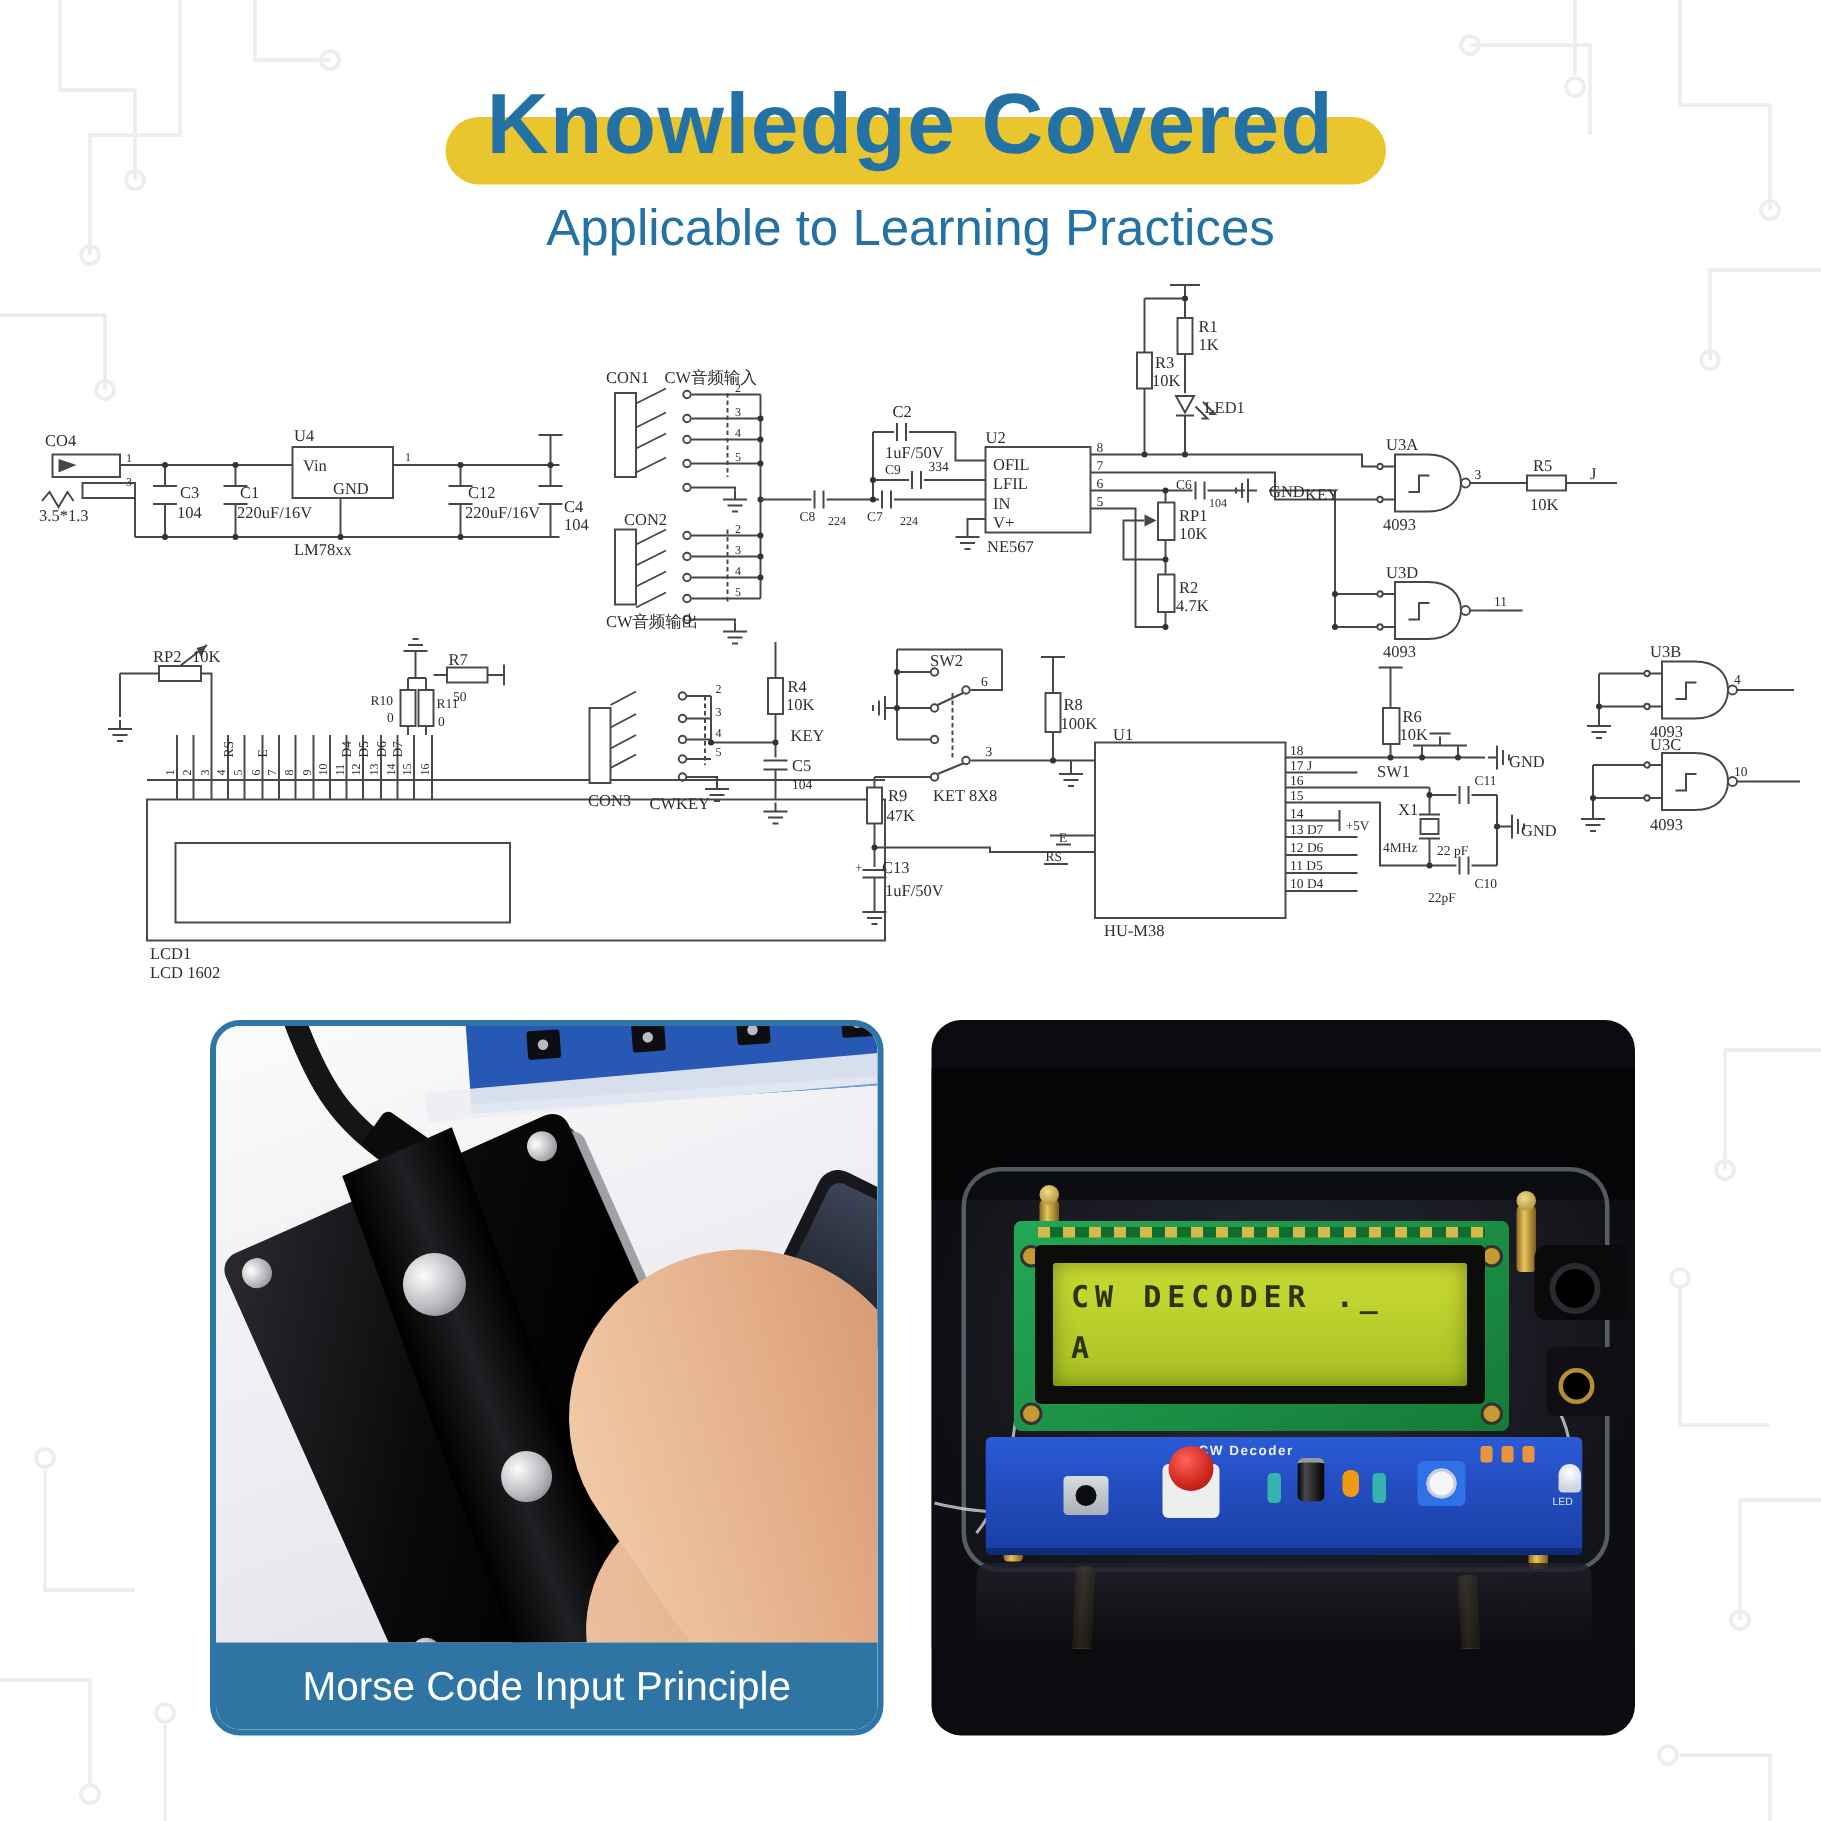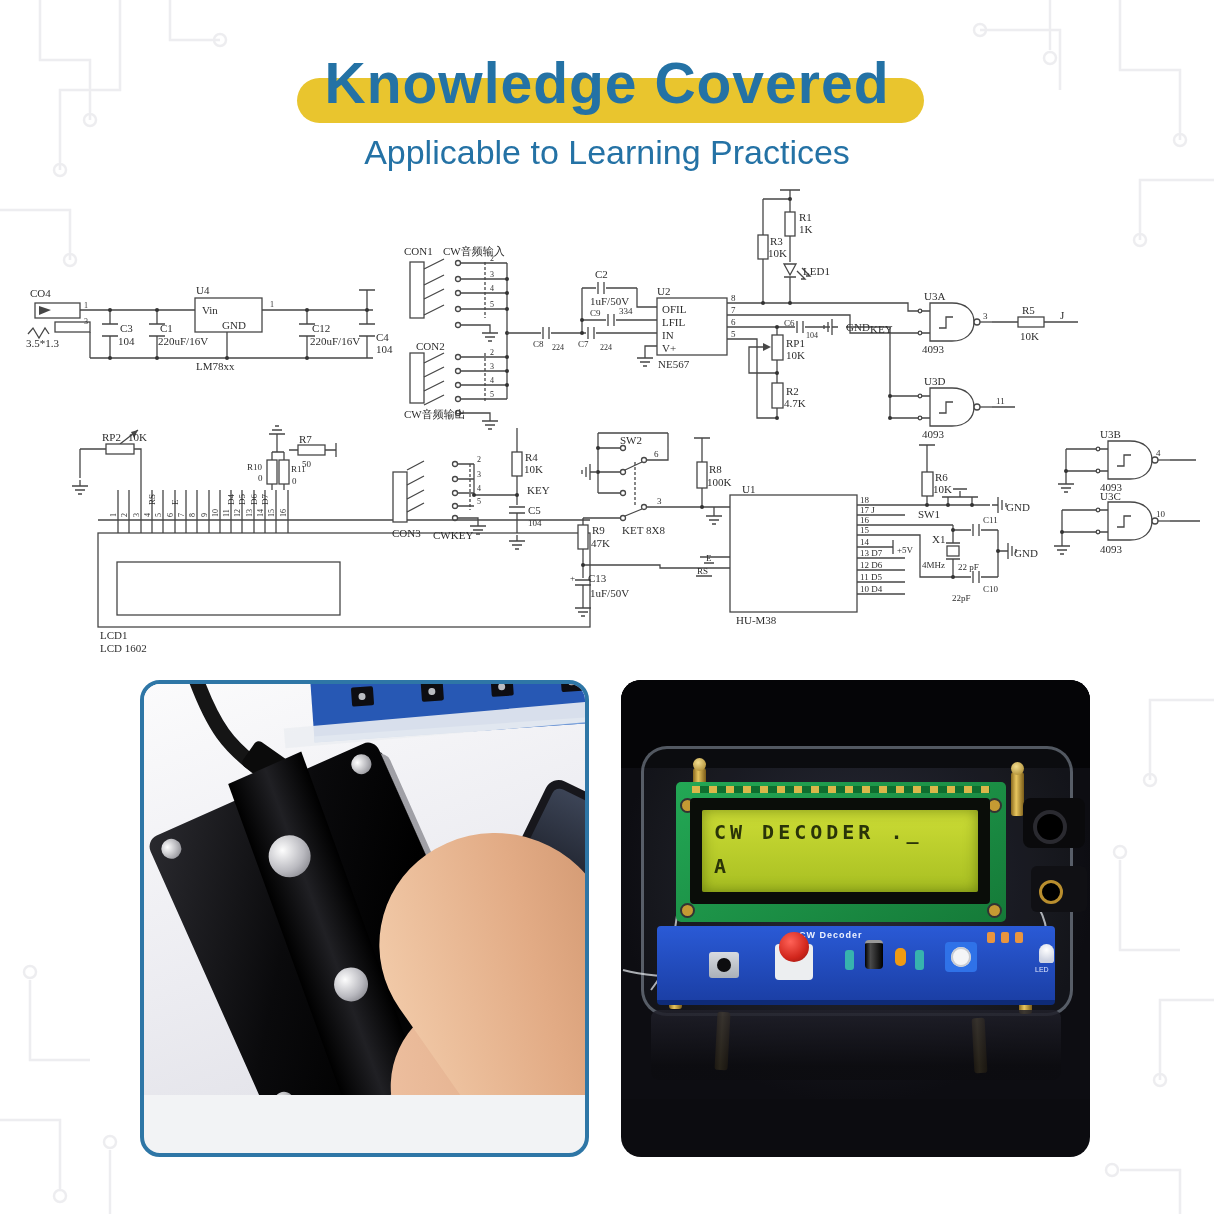--- a/index.html
+++ b/index.html
@@ -41,21 +41,21 @@
   .keybar{position:absolute;left:86px;top:-18px;width:80px;height:350px;transform:skewX(-4deg);
           background:linear-gradient(90deg,#000,#202024 50%,#000);}
   .nut{position:absolute;border-radius:50%;background:radial-gradient(circle at 40% 30%,#fdfdfd,#b9b9bf 55%,#6f6f76);}
   .finger{position:absolute;right:-55px;top:138px;width:230px;height:330px;transform:rotate(-35deg);
           background:linear-gradient(110deg,#f4cfae,#e2ab85 55%,#c98e67);border-radius:110px 120px 70px 90px;}
   .hand{position:absolute;right:-85px;top:295px;width:270px;height:250px;transform:rotate(-20deg);
         background:linear-gradient(100deg,#eec0a0,#d49a74);border-radius:90px 40px 0 60px;}
   .phone{position:absolute;right:-18px;top:103px;width:84px;height:132px;background:#17171c;border-radius:14px;transform:rotate(26deg);}
   .phone i{position:absolute;inset:8px;background:linear-gradient(#3c4456,#12141b);border-radius:8px;}
   
-  #photoR{background:radial-gradient(ellipse at 50% 48%,#242530 0%,#0d0d12 72%);}
+  #photoR{background:radial-gradient(ellipse at 50% 48%,#242530 0%,#0d0d12 72%);margin-top:32px;}
   .blackband{position:absolute;left:0;top:0;right:0;height:88px;background:#050507;}
   .plate{position:absolute;left:20px;top:66px;width:426px;height:264px;border:3px solid rgba(190,205,220,.4);
          border-radius:26px;background:rgba(140,160,185,.05);}
   .gold{position:absolute;width:13px;height:44px;border-radius:3px;
         background:linear-gradient(90deg,#8a6a20,#e8c55e 40%,#7a5c18);}
   .goldhead{position:absolute;width:13px;height:13px;border-radius:50%;
             background:radial-gradient(circle at 40% 35%,#f3dd8e,#a07d23);}
   .lcdpcb{position:absolute;left:55px;top:102px;width:330px;height:140px;border-radius:5px;
           background:linear-gradient(150deg,#23a855,#157a38);}
   .pinrow{position:absolute;left:16px;right:16px;top:4px;height:7px;
@@ -538,20 +538,21 @@
       <div class="screw" style="left:218px;top:8px"></div>
       <div class="screw" style="left:10px;top:285px"></div>
       <div class="screw" style="left:218px;top:285px"></div>
       <div class="keybar"></div>
       <div class="nut" style="left:104px;top:52px;width:42px;height:42px"></div>
       <div class="nut" style="left:112px;top:198px;width:34px;height:34px"></div>
     </div>
     <div class="hand"></div>
     <div class="finger"></div>
   </div>
+  <div class="caption">Morse Code Input Principle</div>
 </div>
 
 <div id="cardR" class="card">
   <div id="photoR" class="photo">
     <div class="blackband"></div>
     <div class="plate"></div>
     <div class="gold" style="left:72px;top:88px"></div>
     <div class="gold" style="left:390px;top:92px"></div>
     <div class="gold" style="left:48px;top:285px"></div>
     <div class="gold" style="left:398px;top:290px"></div>

